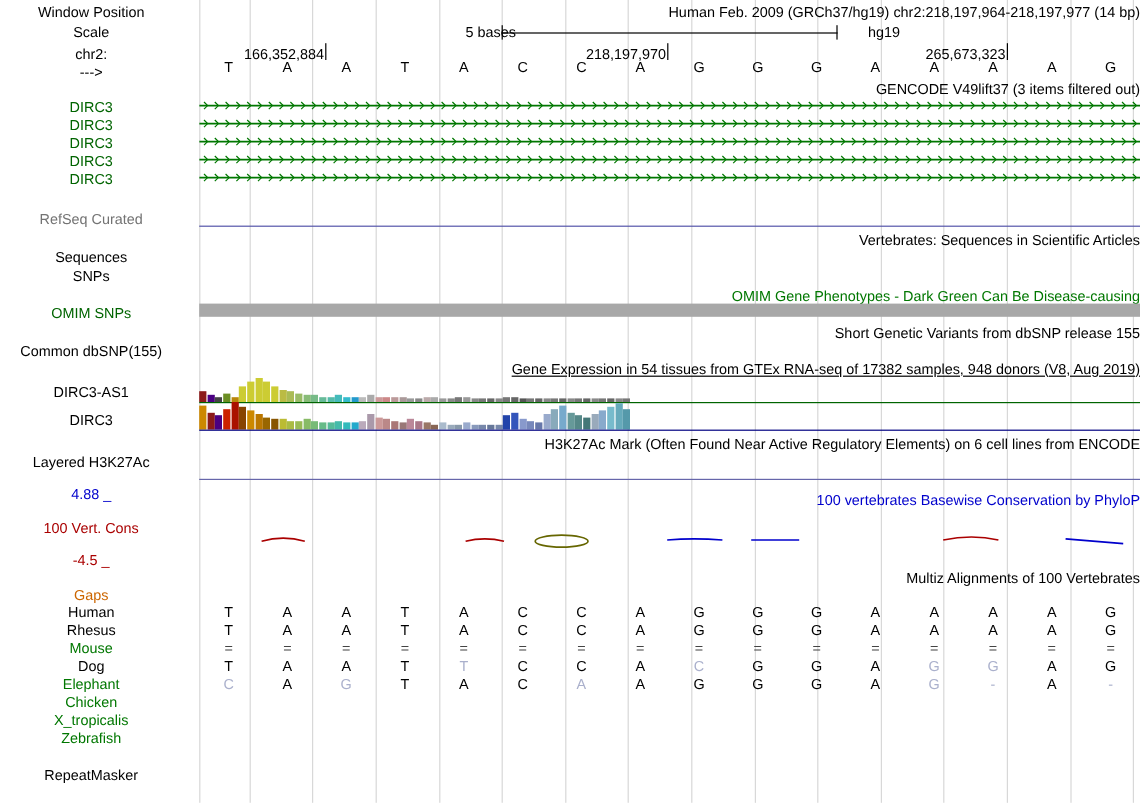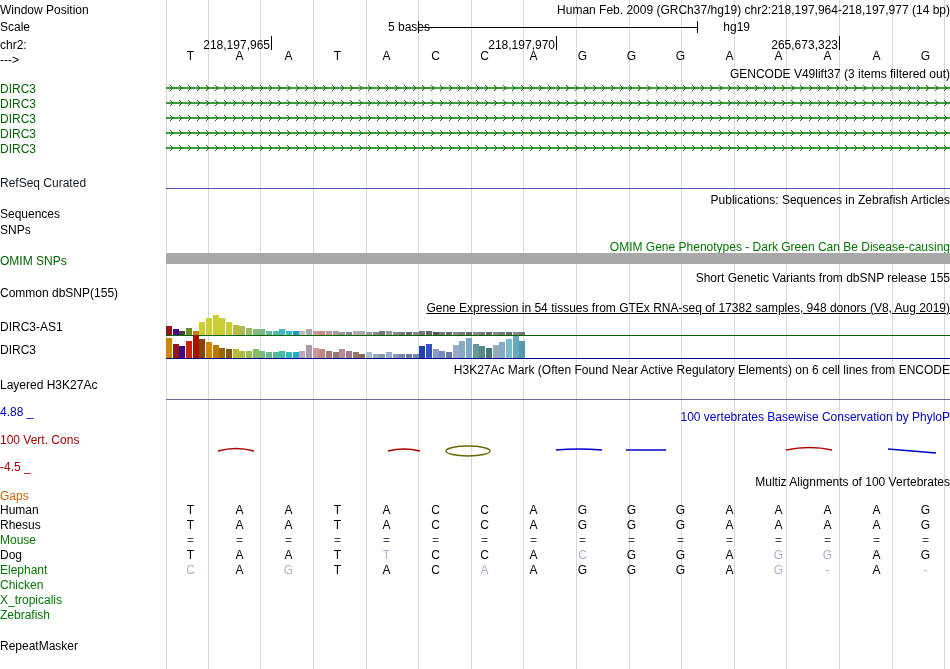--- a/index.html
+++ b/index.html
@@ -6,27 +6,27 @@
   body{
     width:950px;height:669px;
     background:#ffffff;
     font-family:"Liberation Sans", sans-serif;
     font-size:12px;
     color:#000;
     position:relative;
     overflow:hidden;
   }
   .stage{position:absolute;left:0;top:0;width:950px;height:669px;}
-  .lbl{position:absolute;text-align:left;font-size:12px;color:#000;white-space:nowrap;}
+  .lbl{position:absolute;text-align:center;font-size:12px;color:#000;white-space:nowrap;}
   .ctr{position:absolute;text-align:right;white-space:nowrap;}
   .track-line{position:absolute;height:1px;background:#000;}
   .gridcol{position:absolute;top:0;bottom:0;width:1px;background:#d8d8d8;}
   .seqchar{position:absolute;text-align:center;font-size:12px;}
   .green{color:#006400;}
-  .navy{color:#0f172a;}
+  .navy{color:#737373;}
   .blue{color:#0000cc;}
   .darkgreen{color:#007700;}
   .orange{color:#cc6600;}
   .red{color:#aa0000;}
   .omimbar{position:absolute;height:11px;background:#a8a8a8;}
   .rule{position:absolute;height:1px;}
   .tick{position:absolute;width:1px;background:#000;}
   .bar{position:absolute;bottom:0;}
   svg{display:block;}
 </style>
@@ -57,21 +57,21 @@
 
   <div class="lbl" style="left:0;top:20px;width:152px;">Scale</div>
   <div class="ctr" style="left:330px;top:20px;width:100px;">5 bases</div>
   <div class="ctr" style="left:690px;top:20px;width:60px;">hg19</div>
 
   <div class="track-line" style="left:418px;top:27px;width:280px;"></div>
   <div class="tick" style="left:418px;top:21px;height:12px;"></div>
   <div class="tick" style="left:697px;top:21px;height:12px;"></div>
 
   <div class="lbl" style="left:0;top:38px;width:152px;">chr2:</div>
-  <div class="ctr" style="left:150px;top:38px;width:120px;">218,197,965</div>
+  <div class="ctr" style="left:150px;top:38px;width:120px;">166,352,884</div>
   <div class="tick" style="left:271px;top:36px;height:14px;"></div>
   <div class="ctr" style="left:435px;top:38px;width:120px;">218,197,970</div>
   <div class="tick" style="left:556px;top:36px;height:14px;"></div>
   <div class="ctr" style="left:718px;top:38px;width:120px;">265,673,323</div>
   <div class="tick" style="left:839px;top:36px;height:14px;"></div>
 
   <div class="lbl" style="left:0;top:53px;width:152px;">---&gt;</div>
   <div id="ruler-bases">
       <div class="seqchar" style="left: 178.5px; top: 49px; width: 24px;">T</div>
       <div class="seqchar" style="left: 227.5px; top: 49px; width: 24px;">A</div>
@@ -546,21 +546,21 @@
         <path d="M751,2 L754,5 L751,8" stroke="#007700" fill="none" stroke-width="1"></path>
         <path d="M760,2 L763,5 L760,8" stroke="#007700" fill="none" stroke-width="1"></path>
         <path d="M769,2 L772,5 L769,8" stroke="#007700" fill="none" stroke-width="1"></path>
         <path d="M778,2 L781,5 L778,8" stroke="#007700" fill="none" stroke-width="1"></path>
       </svg>
     </div>
 
   <div class="lbl navy" style="left:0;top:176px;width:152px;">RefSeq Curated</div>
   <div class="rule" style="left:166px;top:188px;width:784px;background:#5555aa;"></div>
 
-  <div class="ctr" style="left:166px;top:193px;width:784px;">Publications: Sequences in Zebrafish Articles</div>
+  <div class="ctr" style="left:166px;top:193px;width:784px;">Vertebrates: Sequences in Scientific Articles</div>
   <div class="lbl" style="left:0;top:207px;width:152px;">Sequences</div>
   <div class="lbl" style="left:0;top:223px;width:152px;">SNPs</div>
 
   <div class="ctr darkgreen" style="left:166px;top:240px;width:784px;">OMIM Gene Phenotypes - Dark Green Can Be Disease-causing</div>
   <div class="lbl green" style="left:0;top:254px;width:152px;">OMIM SNPs</div>
   <div class="omimbar" style="left:166px;top:253px;width:784px;"></div>
 
   <div class="ctr" style="left:166px;top:271px;width:784px;">Short Genetic Variants from dbSNP release 155</div>
   <div class="lbl" style="left:0;top:286px;width:152px;">Common dbSNP(155)</div>
 

